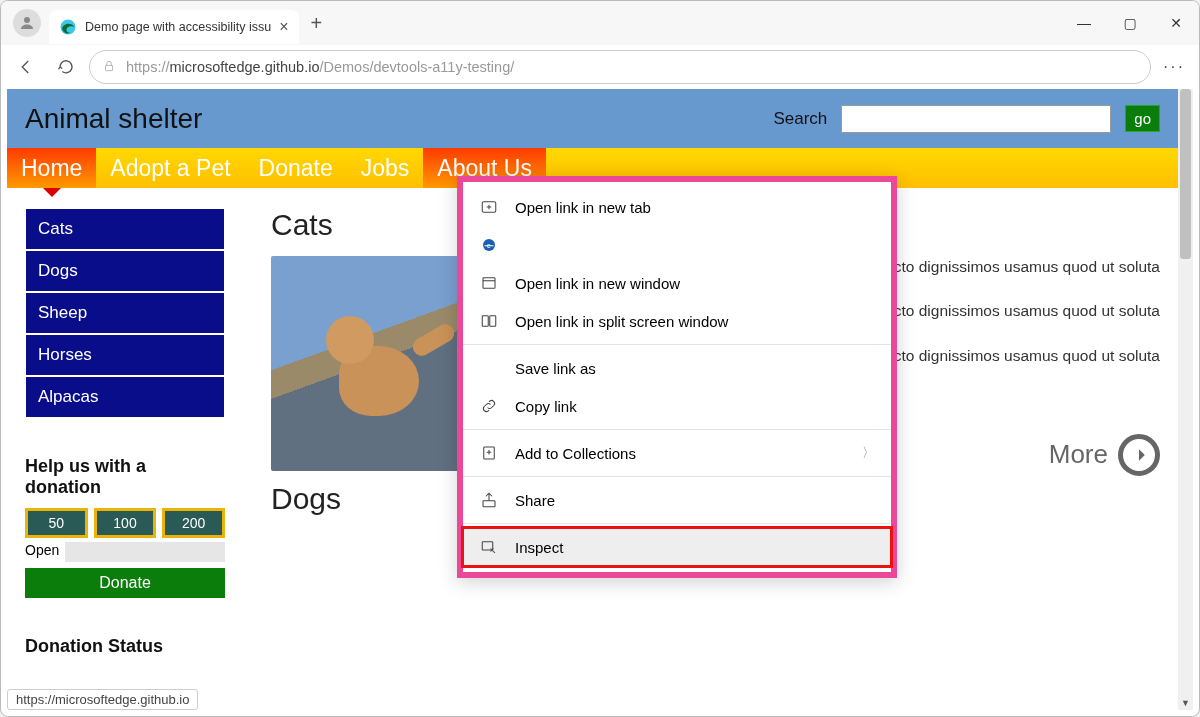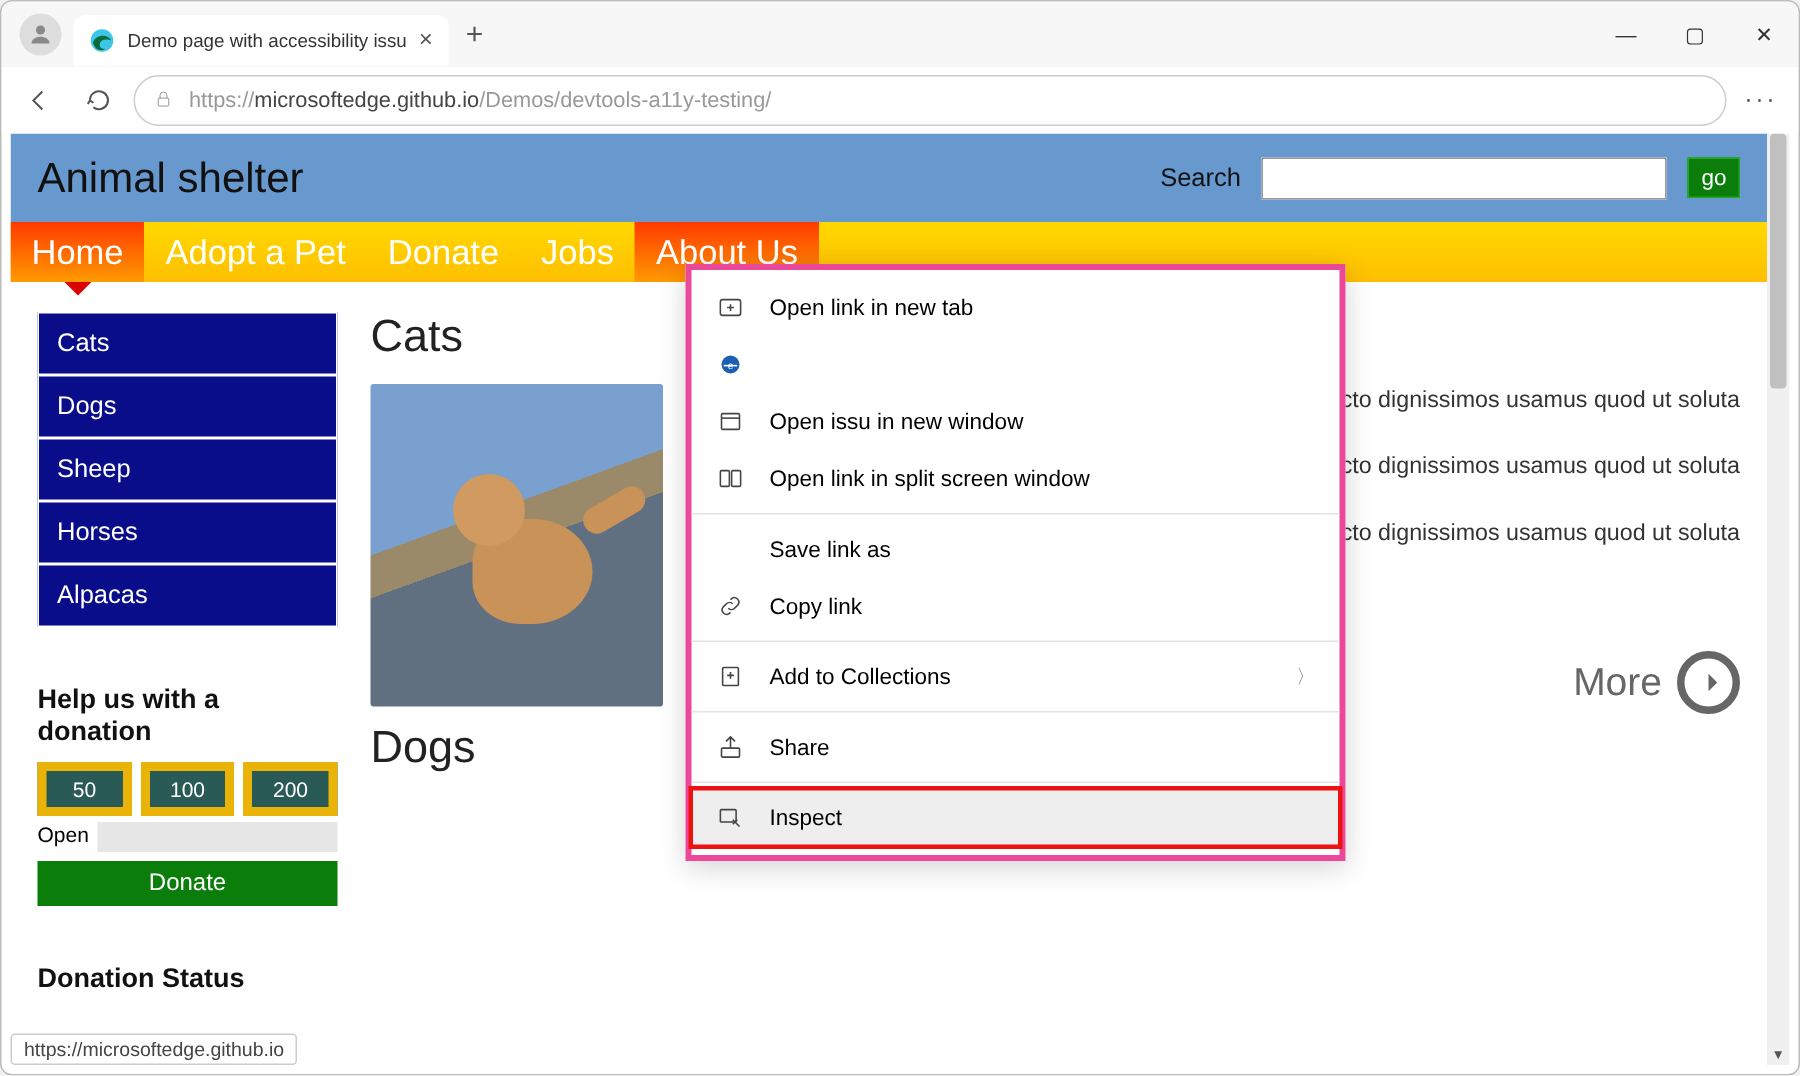--- a/index.html
+++ b/index.html
@@ -40,48 +40,48 @@
 .search-area { margin-left: auto; display: flex; align-items: center; gap: 14px; }
 .search-label { font-size: 17px; color: #111; }
 .search-input { width: 270px; height: 28px; border: 1px solid #999; background: #fff; padding: 0 6px; }
 .go-btn { background: #0a7d0a; color: #fff; border: 1px solid #2a2; padding: 4px 8px; font-size: 15px; }
 
 .nav-bar { background: linear-gradient(#ffd800, #ffbf00); height: 40px; display: flex; }
 .nav-item { padding: 0 14px; height: 40px; display: flex; align-items: center; font-size: 23px; color: #fff; position: relative; }
 .nav-item.active { background: linear-gradient(#ff3a00, #ff9a00); }
 .nav-item .tri { position: absolute; bottom: -9px; left: 50%; transform: translateX(-50%); width: 0; height: 0; border-left: 9px solid transparent; border-right: 9px solid transparent; border-top: 9px solid #d00; }
 
-.content { display: flex; padding: 20px 18px; gap: 22px; }
+.content { display: flex; padding: 20px 18px; gap: 46px; }
 
 .sidebar { width: 200px; flex-shrink: 0; }
 .side-item { background: #0a0d8a; color: #fff; border: 1px solid #fff; padding: 10px 12px; font-size: 17px; }
 .side-heading { font-size: 18px; font-weight: bold; color: #111; margin: 38px 0 10px; }
 .donation-row { display: flex; gap: 6px; }
-.donation-btn { flex: 1; background: #2a5a55; color: #fff; text-align: center; padding: 4px 0; font-size: 14px; border: 6px solid #eab308; }
+.donation-btn { flex: 1; background: #2a5a55; color: #fff; text-align: center; padding: 4px 0; font-size: 14px; border: 3px solid #eab308; }
 .other-row { display: flex; margin-top: 4px; font-size: 14px; }
 .other-row .olabel { padding-right: 6px; }
 .other-row .oinput { flex: 1; background: #e6e6e6; height: 20px; }
 .donate-btn { background: #0a7d0a; color: #fff; text-align: center; padding: 6px 0; margin-top: 6px; font-size: 16px; }
 
 .main { flex: 1; }
 .section-title { font-size: 30px; font-weight: 300; color: #222; margin-bottom: 14px; }
 .cat-row { display: flex; gap: 20px; }
 .cat-img { width: 195px; height: 215px; background: linear-gradient(160deg, #7aa0d0 0%, #7aa0d0 40%, #9a8a6a 40%, #9a8a6a 50%, #607080 50%, #607080 100%); position: relative; flex-shrink: 0; border-radius: 2px;}
 .cat-shape { position:absolute; left:68px; top:90px; width:80px; height:70px; background:#c99258; border-radius:40% 50% 50% 40%; }
 .cat-head { position:absolute; left:55px; top:60px; width:48px; height:48px; background:#d09a60; border-radius:50%; }
 .cat-tail { position:absolute; left:140px; top:75px; width:45px; height:18px; background:#c99258; border-radius:10px; transform:rotate(-30deg);}
 .desc-col { flex: 1; font-size: 15.5px; color: #333; line-height: 1.45; }
 .desc-col p { margin-bottom: 22px; }
 .more-link { display: flex; align-items: center; justify-content: flex-end; gap: 10px; font-size: 26px; color: #666; margin-top: 0; }
 .more-link .ring { width: 42px; height: 42px; border: 5px solid #666; border-radius: 50%; display: flex; align-items: center; justify-content: center; }
 .more-link .ring svg { width: 20px; height: 20px; fill: #666; }
 
 .dogs-title { font-size: 30px; font-weight: 300; color: #222; margin-top: 6px; }
 
-.context-menu { position: absolute; left: 456px; top: 175px; width: 440px; background: #fff; border: 4px solid #ec4899; box-shadow: 0 4px 18px rgba(0,0,0,0.18); padding: 6px 0; font-size: 15px; }
+.context-menu { position: absolute; left: 456px; top: 175px; width: 440px; background: #fff; border: 6px solid #ec4899; box-shadow: 0 4px 18px rgba(0,0,0,0.18); padding: 6px 0; font-size: 15px; }
 .cm-item { display: flex; align-items: center; height: 38px; padding: 0 16px; gap: 16px; position: relative; }
 .cm-item.hover { background: #eee; }
 .cm-icon { width: 20px; height: 20px; flex-shrink: 0; display: flex; align-items: center; justify-content: center; }
 .cm-icon svg { width: 18px; height: 18px; stroke: #444; fill: none; stroke-width: 1.4; }
 .cm-sep { height: 1px; background: #e3e3e3; margin: 4px 0; }
 .cm-chevron { margin-left: auto; color: #888; font-size: 13px; }
 .cm-highlight { position: absolute; inset: -2px; border: 3px solid #e11; pointer-events: none; }
 
 .status-bar { position: absolute; bottom: 6px; left: 6px; background: #fff; border: 1px solid #ccc; border-radius: 3px; padding: 2px 8px; font-size: 13px; color: #444; }
 </style>
@@ -236,21 +236,21 @@
           </svg>
         </span>
       </div>
       <div class="cm-item">
         <span class="cm-icon">
           <svg viewBox="0 0 24 24">
             <rect x="4" y="5" width="16" height="14" rx="1"></rect>
             <path d="M4 9h16"></path>
           </svg>
         </span>
-        <span>Open issu in new window</span>
+        <span>Open link in new window</span>
       </div>
       <div class="cm-item">
         <span class="cm-icon">
           <svg viewBox="0 0 24 24">
             <rect x="3" y="5" width="8" height="14" rx="1"></rect>
             <rect x="13" y="5" width="8" height="14" rx="1"></rect>
           </svg>
         </span>
         <span>Open link in split screen window</span>
       </div>

